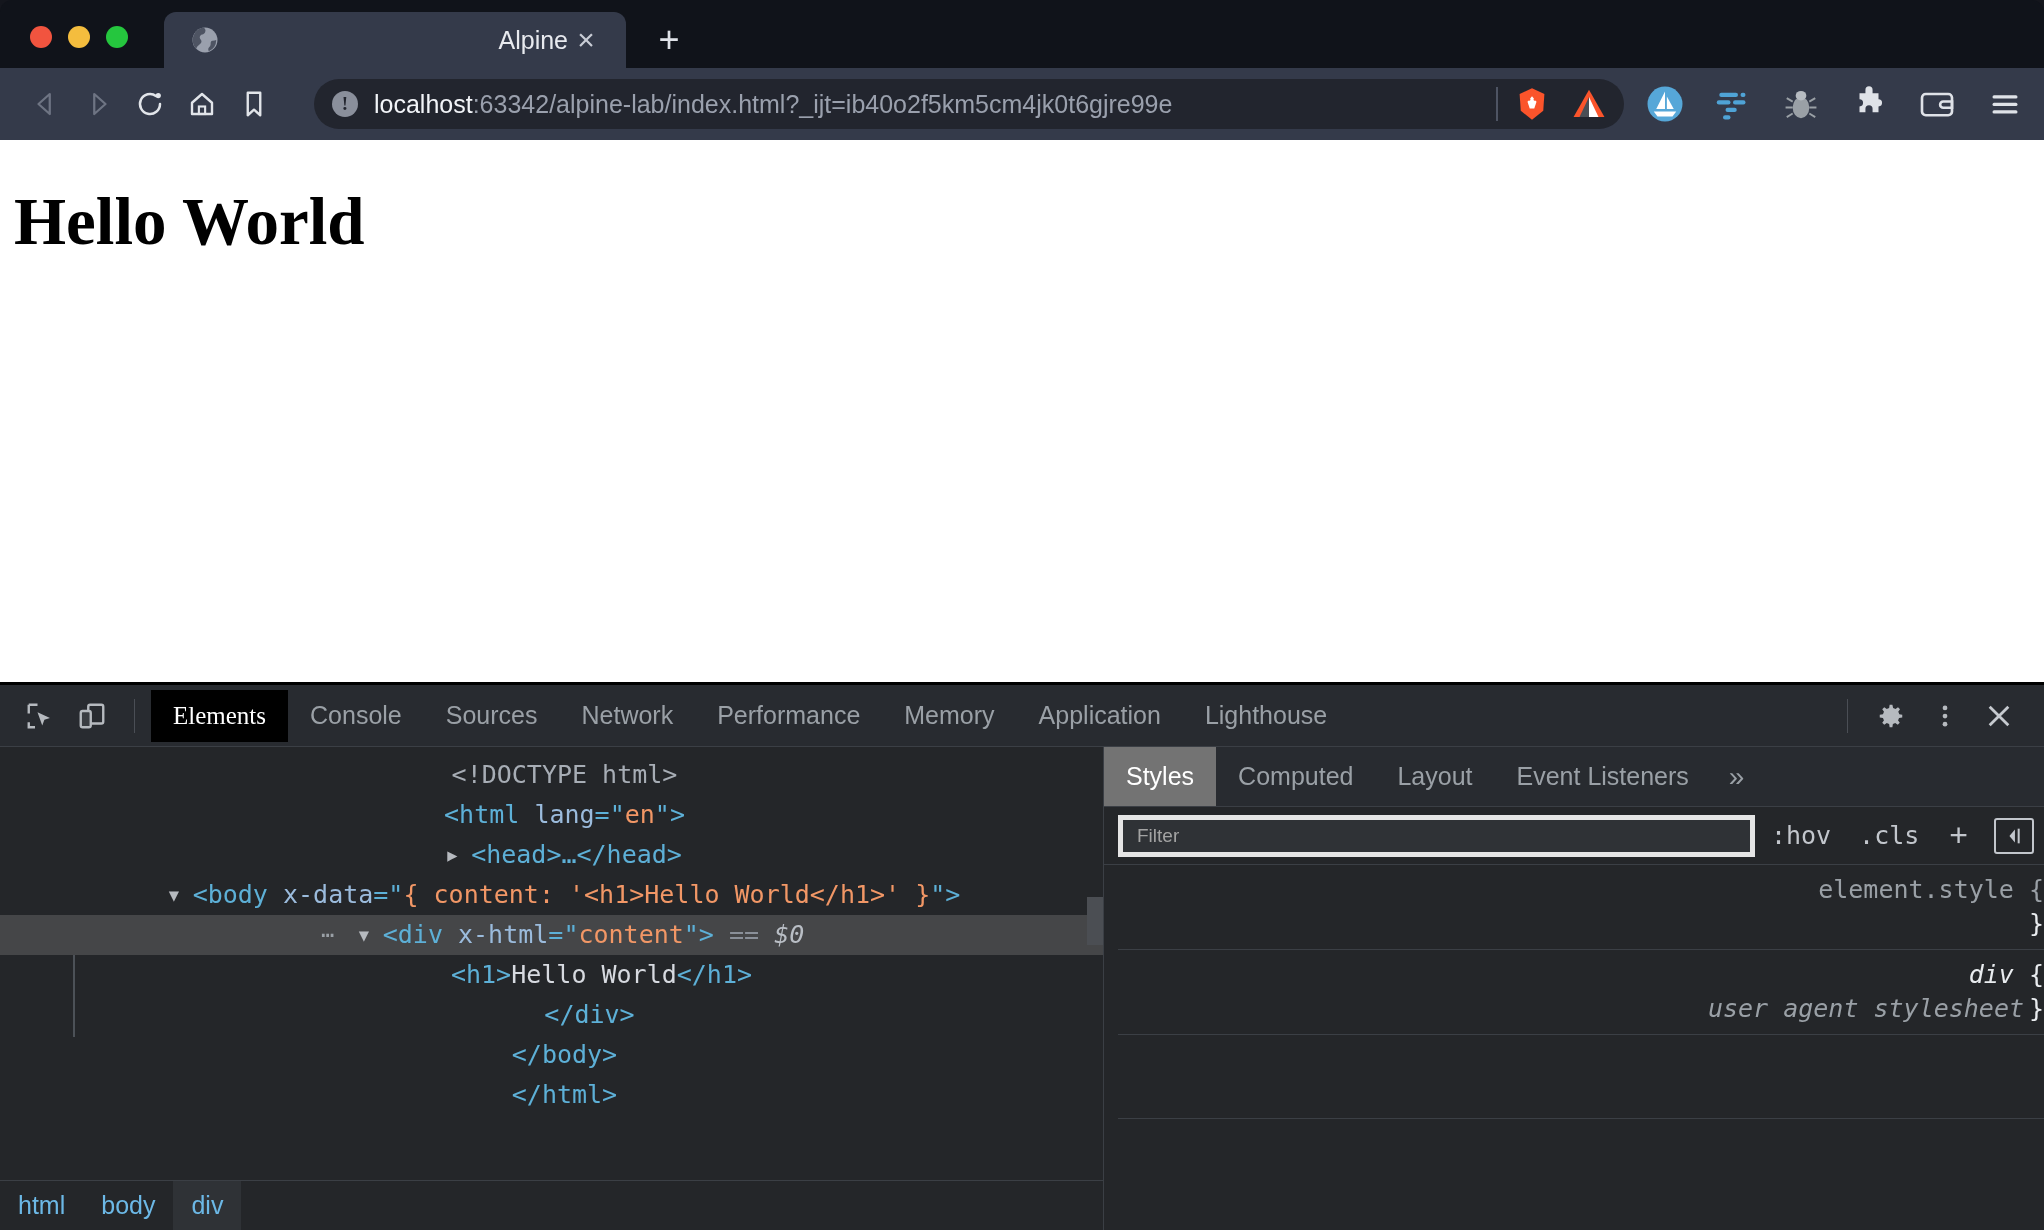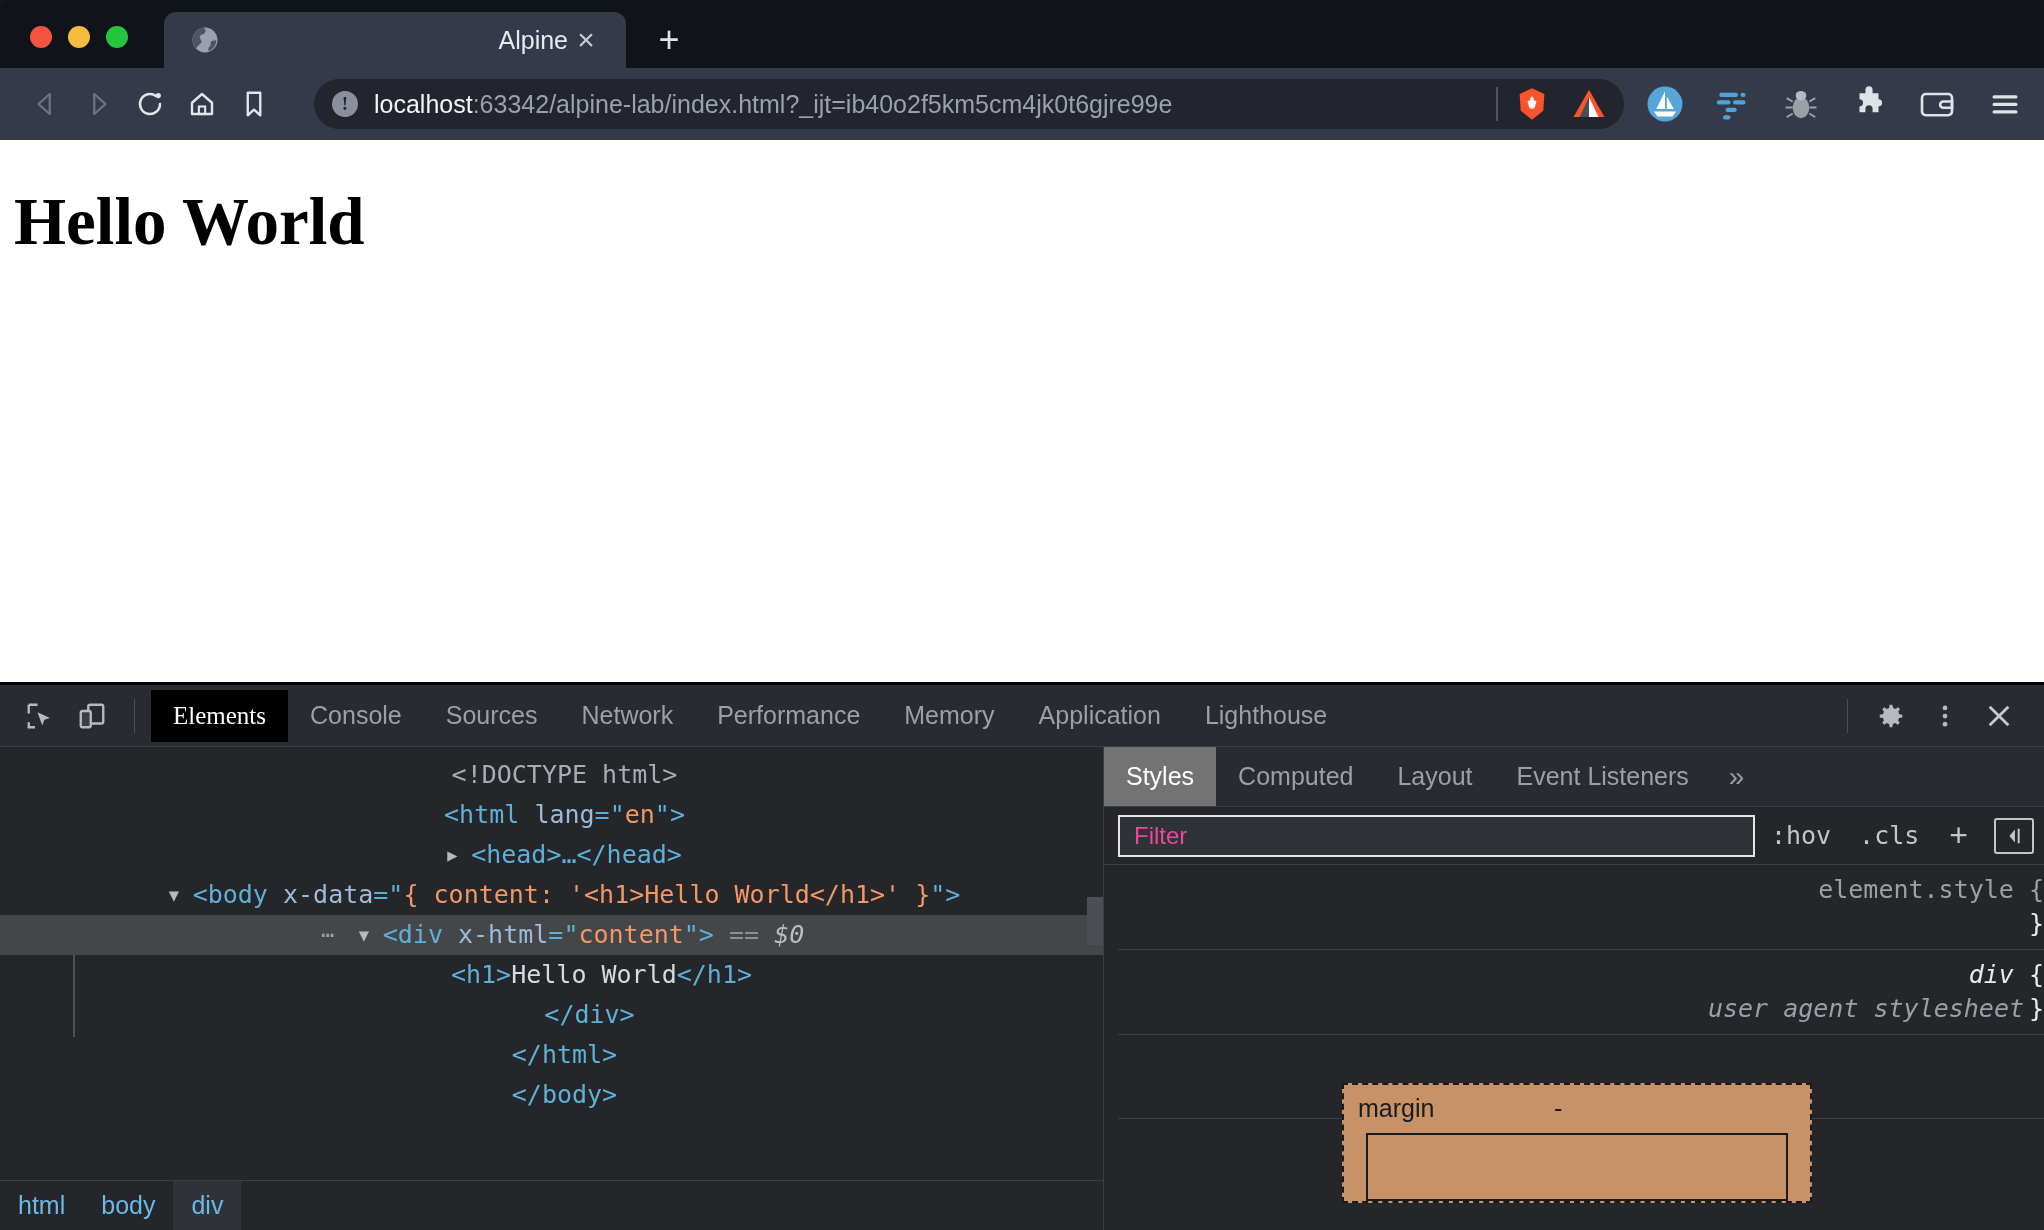--- a/index.html
+++ b/index.html
@@ -258,23 +258,23 @@
     display: flex; align-items: center;
     padding: 0 10px 0 14px;
     border-bottom: 1px solid #3b3f45;
     background: #242629;
     gap: 4px;
   }
   .filter-input {
     flex: 1;
     height: 42px;
     background: #2f3236;
-    border: 2px solid #e5e5e5;
-    color: #ec4899;
-    font-size: 24px;
+    border: 5px solid #e5e5e5;
+    color: #a3a3a3;
+    font-size: 19px;
     padding: 0 14px;
     display: flex; align-items: center;
     min-width: 0;
   }
   .filter-btn {
     color: #c2c6cc;
     font-family: "DejaVu Sans Mono", monospace;
     font-size: 25px;
     padding: 0 12px;
     display: flex; align-items: center; height: 44px;
@@ -563,25 +563,25 @@
               <span class="c-dollar">$0</span>
           </div>
           <div class="dom-row ind3">
             <span class="c-tag">&lt;h1&gt;</span>
               <span class="c-text">Hello World</span>
               <span class="c-tag">&lt;/h1&gt;</span>
           </div>
           <div class="dom-row ind2">
             <span class="c-tag">&lt;/div&gt;</span>
           </div>
+          <div class="dom-row ind1">
+            <span class="c-tag">&lt;/body&gt;</span>
+          </div>
           <div class="dom-row">
             <span class="c-tag">&lt;/html&gt;</span>
-          </div>
-          <div class="dom-row ind1">
-            <span class="c-tag">&lt;/body&gt;</span>
           </div>
           <div class="guide" style="top:208px;height:82px;left:73px;"></div>
           <div class="dom-scroll-thumb"></div>
         </div>
         <div class="breadcrumb">
           <span class="crumb">html</span>
           <span class="crumb">body</span>
           <span class="crumb active">div</span>
         </div>
       </div>
@@ -615,26 +615,19 @@
           </div>
 
           <div class="rule">
             <div><span class="rule-sel ua">div</span><span class="rule-sel ua">&nbsp;</span><span class="brace">{</span></div>
             <div class="rule-origin">user agent stylesheet</div>
             <div class="brace">}</div>
           </div>
 
           <div class="rule-spacer"></div>
 
-          <div class="boxmodel">
-            <div class="bm-margin">
-              <span class="bm-label">margin</span>
-              <span class="bm-val">-</span>
-              <div class="bm-inner"></div>
-            </div>
-          </div>
           <div class="styles-scroll-thumb"></div>
         </div>
       </div>
 
     </div>
   </div>
 </div>
 
 </body></html>

